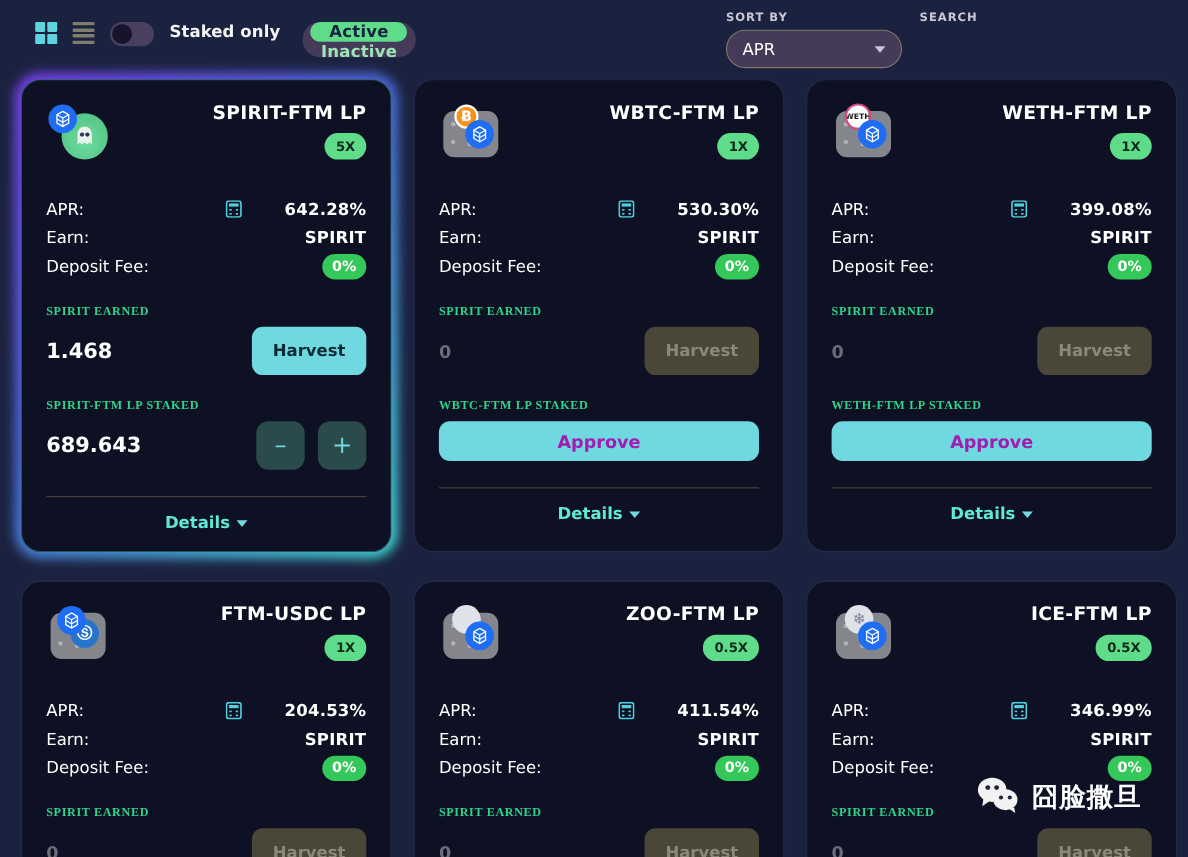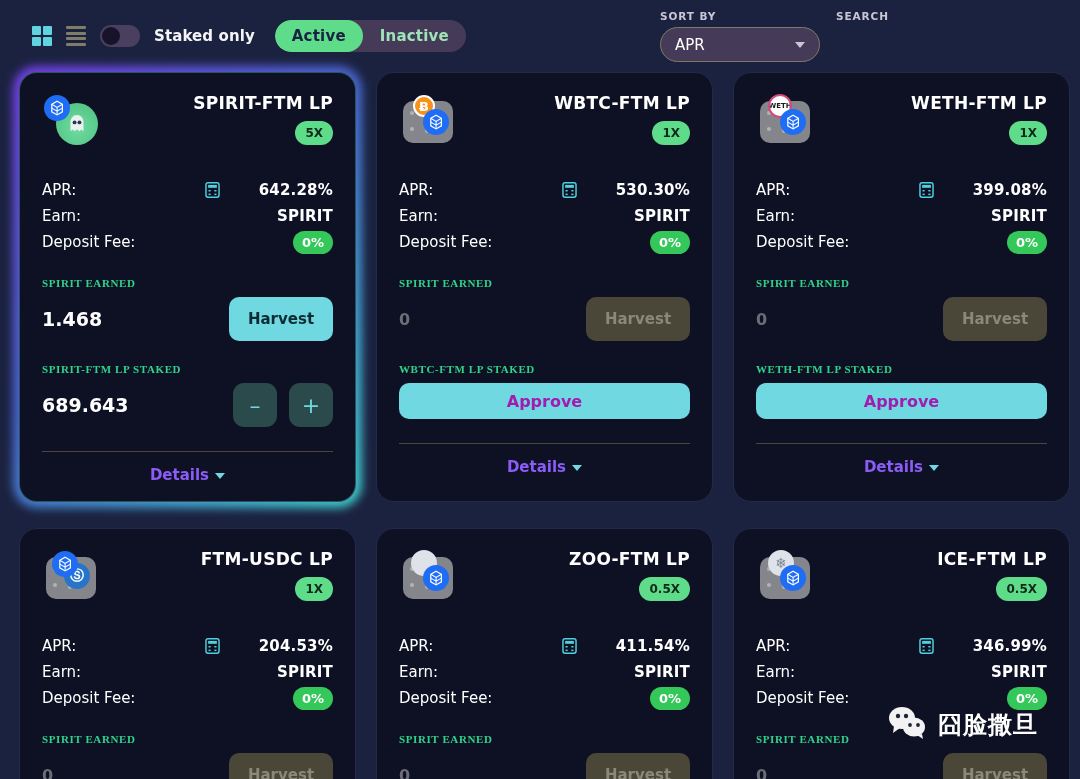--- a/index.html
+++ b/index.html
@@ -10,21 +10,21 @@
     overflow: hidden;
   }
   .page { position: relative; width: 1080px; height: 779px; background: #1b2240; }
 
   
   .topbar {
     position: absolute; left: 0; top: 0; width: 1080px; height: 72px;
   }
   .left-controls {
     position: absolute; left: 32px; top: 20px;
-    display: flex; align-items: center; gap: 14px;
+    display: flex; align-items: flex-start; gap: 14px;
   }
   .view-icon { width: 20px; height: 20px; display: block; cursor: pointer; }
   .grid-icon { display: grid; grid-template-columns: 1fr 1fr; grid-template-rows: 1fr 1fr; gap: 2.5px; }
   .grid-icon span { background: #5fd4e0; border-radius: 1px; display: block; }
   .list-icon { display: flex; flex-direction: column; gap: 2.5px; justify-content: center; }
   .list-icon span { height: 3px; background: #7e7d6a; display: block; border-radius: 1px; }
 
   .toggle {
     width: 40px; height: 22px; border-radius: 11px;
     background: #4a3f5e; position: relative; cursor: pointer; flex: none;
@@ -32,21 +32,21 @@
   .toggle .knob {
     position: absolute; left: 2px; top: 2px; width: 18px; height: 18px;
     border-radius: 50%; background: #16132a;
   }
   .staked-label {
     color: #f4f4f6; font-size: 15px; font-weight: 600; letter-spacing: .1px;
     white-space: nowrap;
   }
   .seg {
     display: flex; align-items: center; background: #453b58;
-    border-radius: 18px; height: 32px; margin-left: 6px; overflow: hidden;
+    border-radius: 18px; height: 32px; margin-left: 6px; overflow: hidden; flex-direction: column;
   }
   .seg div {
     height: 32px; display: flex; align-items: center; justify-content: center;
     padding: 0 17px; font-size: 15px; font-weight: 700; cursor: pointer;
     letter-spacing: .2px;
   }
   .seg .on { background: #5edc8a; color: #18233f; border-radius: 18px; }
   .seg .off { color: #9fe3b8; }
 
   
@@ -168,21 +168,21 @@
   }
   .stepper { display: flex; gap: 12px; }
   .step-btn {
     width: 44px; height: 44px; border-radius: 11px; background: #2a4a4b;
     color: #6fd8e0; font-size: 22px; display: flex; align-items: center;
     justify-content: center; cursor: pointer; border: none; font-family: inherit;
   }
   .divider { height: 1px; background: #4b4639; margin: 24px 0 0 0; }
   .details {
     display: flex; align-items: center; justify-content: center; gap: 6px;
-    margin-top: 14px; color: #8b5cf6; font-size: 15px; font-weight: 700;
+    margin-top: 14px; color: #5eead4; font-size: 15px; font-weight: 700;
     cursor: pointer;
   }
   .chev {
     width: 0; height: 0; border-left: 5px solid transparent;
     border-right: 5px solid transparent; border-top: 6px solid #6fd8e0;
     margin-top: 2px;
   }
 
   
   .watermark {

